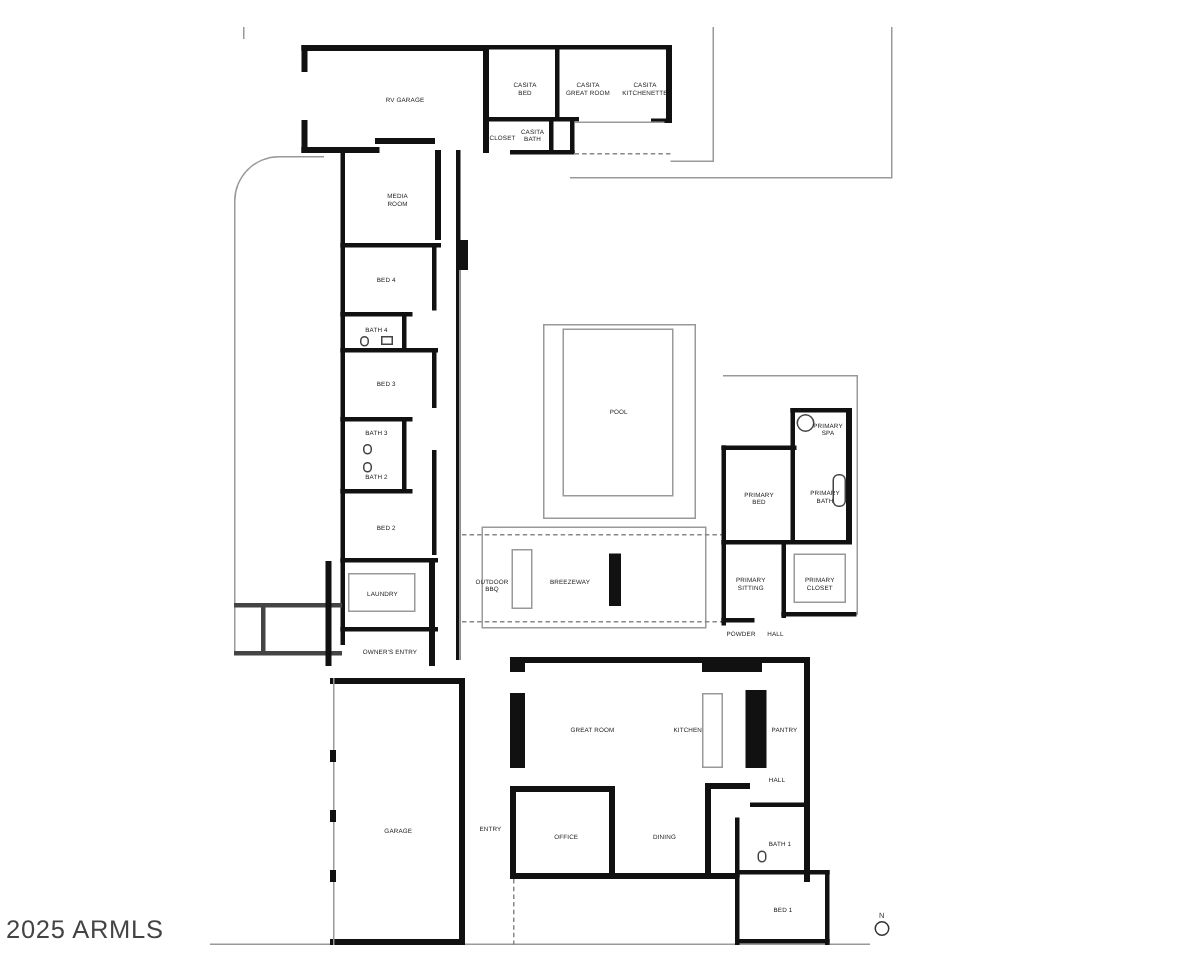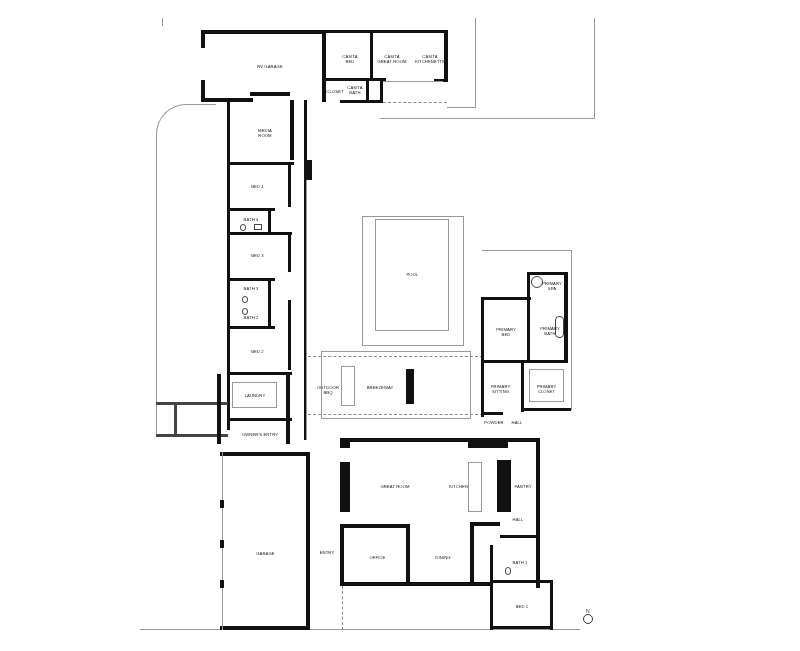--- a/index.html
+++ b/index.html
@@ -171,15 +171,16 @@
   <div class="w" style="left:500px;top:535px;width:40px;height:3px"></div>
   <div class="w" style="left:490px;top:545px;width:3px;height:40px"></div>
   <div class="w" style="left:490px;top:580px;width:63px;height:3px"></div>
   <div class="w" style="left:490px;top:580px;width:3px;height:50px"></div>
   <div class="w" style="left:550px;top:580px;width:3px;height:50px"></div>
   <div class="w" style="left:490px;top:626px;width:63px;height:3px"></div>
   <div class="fix" style="left:505px;top:567px;width:6px;height:8px;border-radius:3px"></div>
   <div class="room" style="left:508px;top:560px;width:24px">BATH 1</div>
   <div class="room" style="left:510px;top:604px;width:24px">BED 1</div>
 
+  <div class="copy">2025 ARMLS</div>
   <div class="northn">N</div>
   <div class="north"></div>
 </div>
 
 </body></html>

